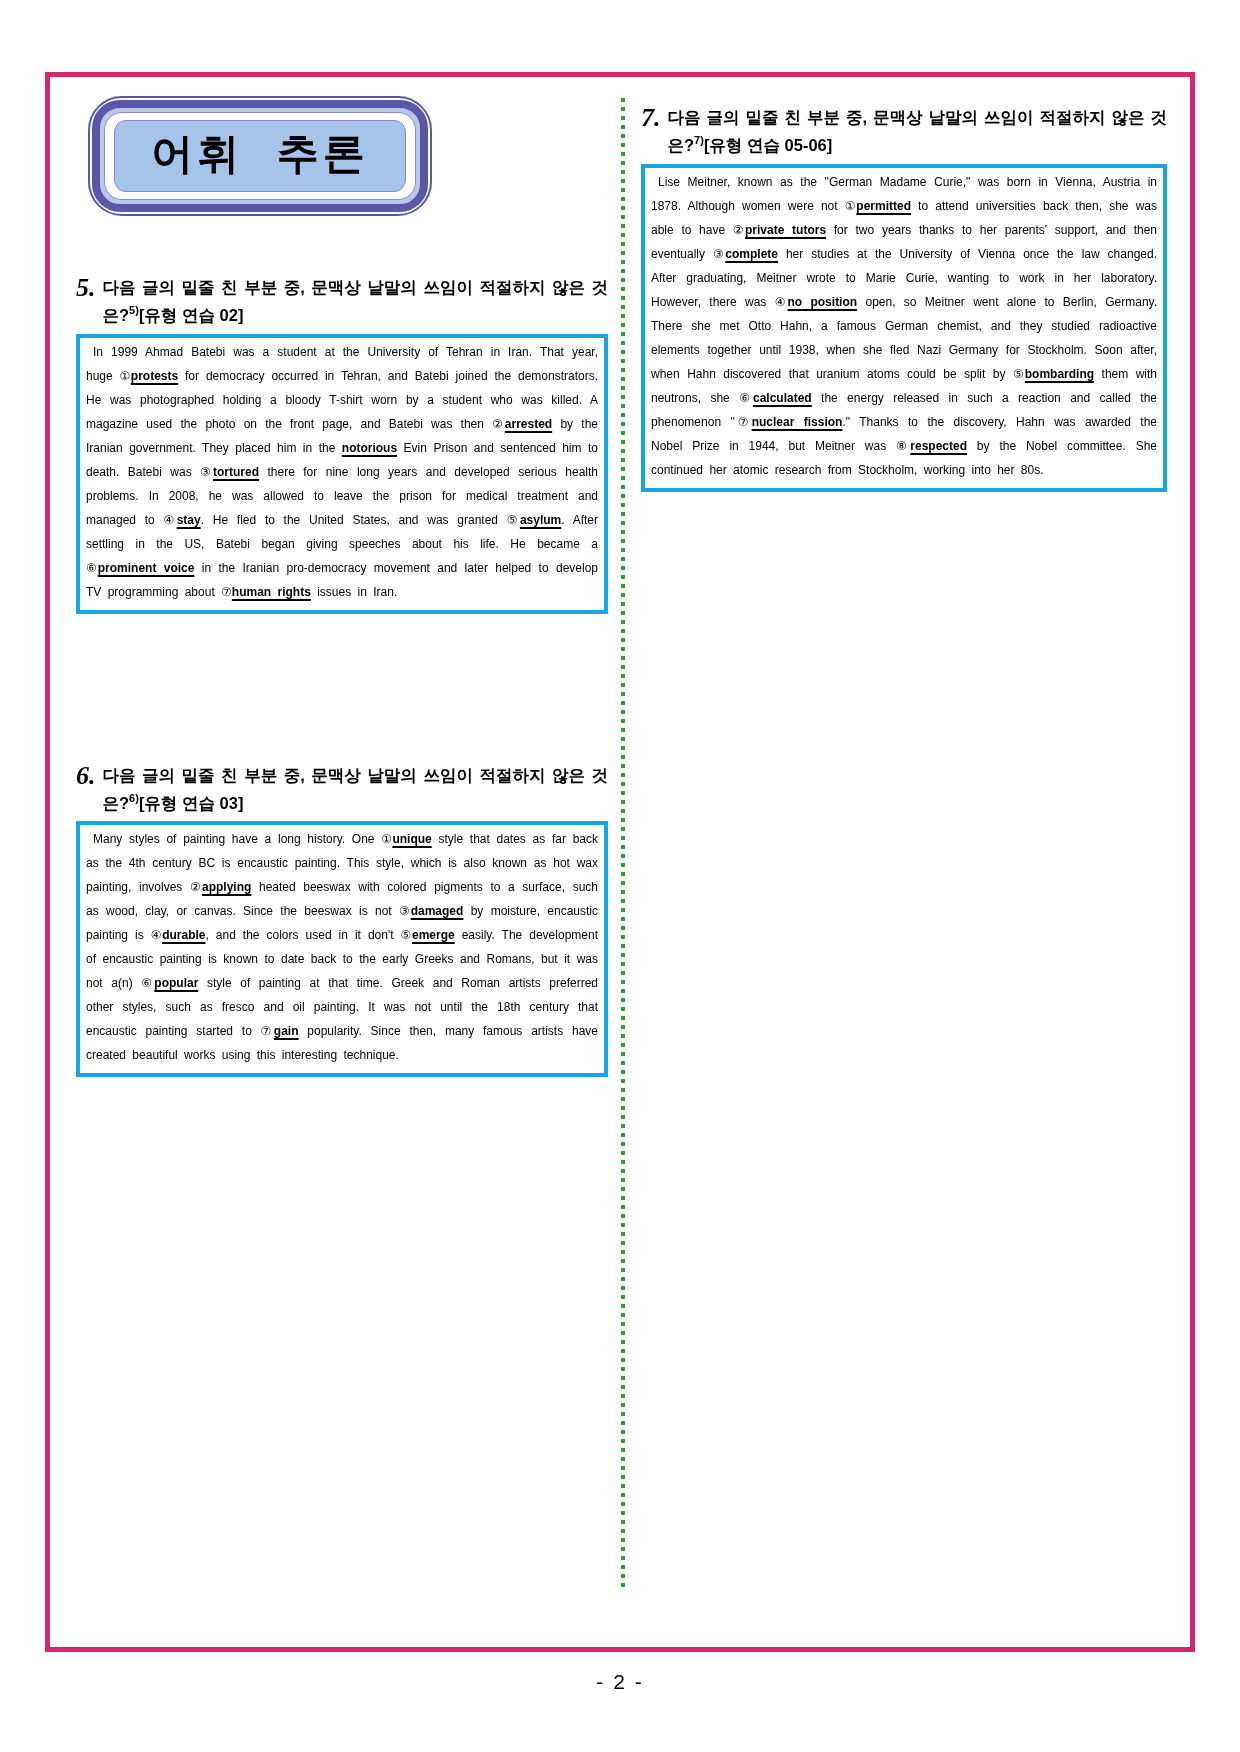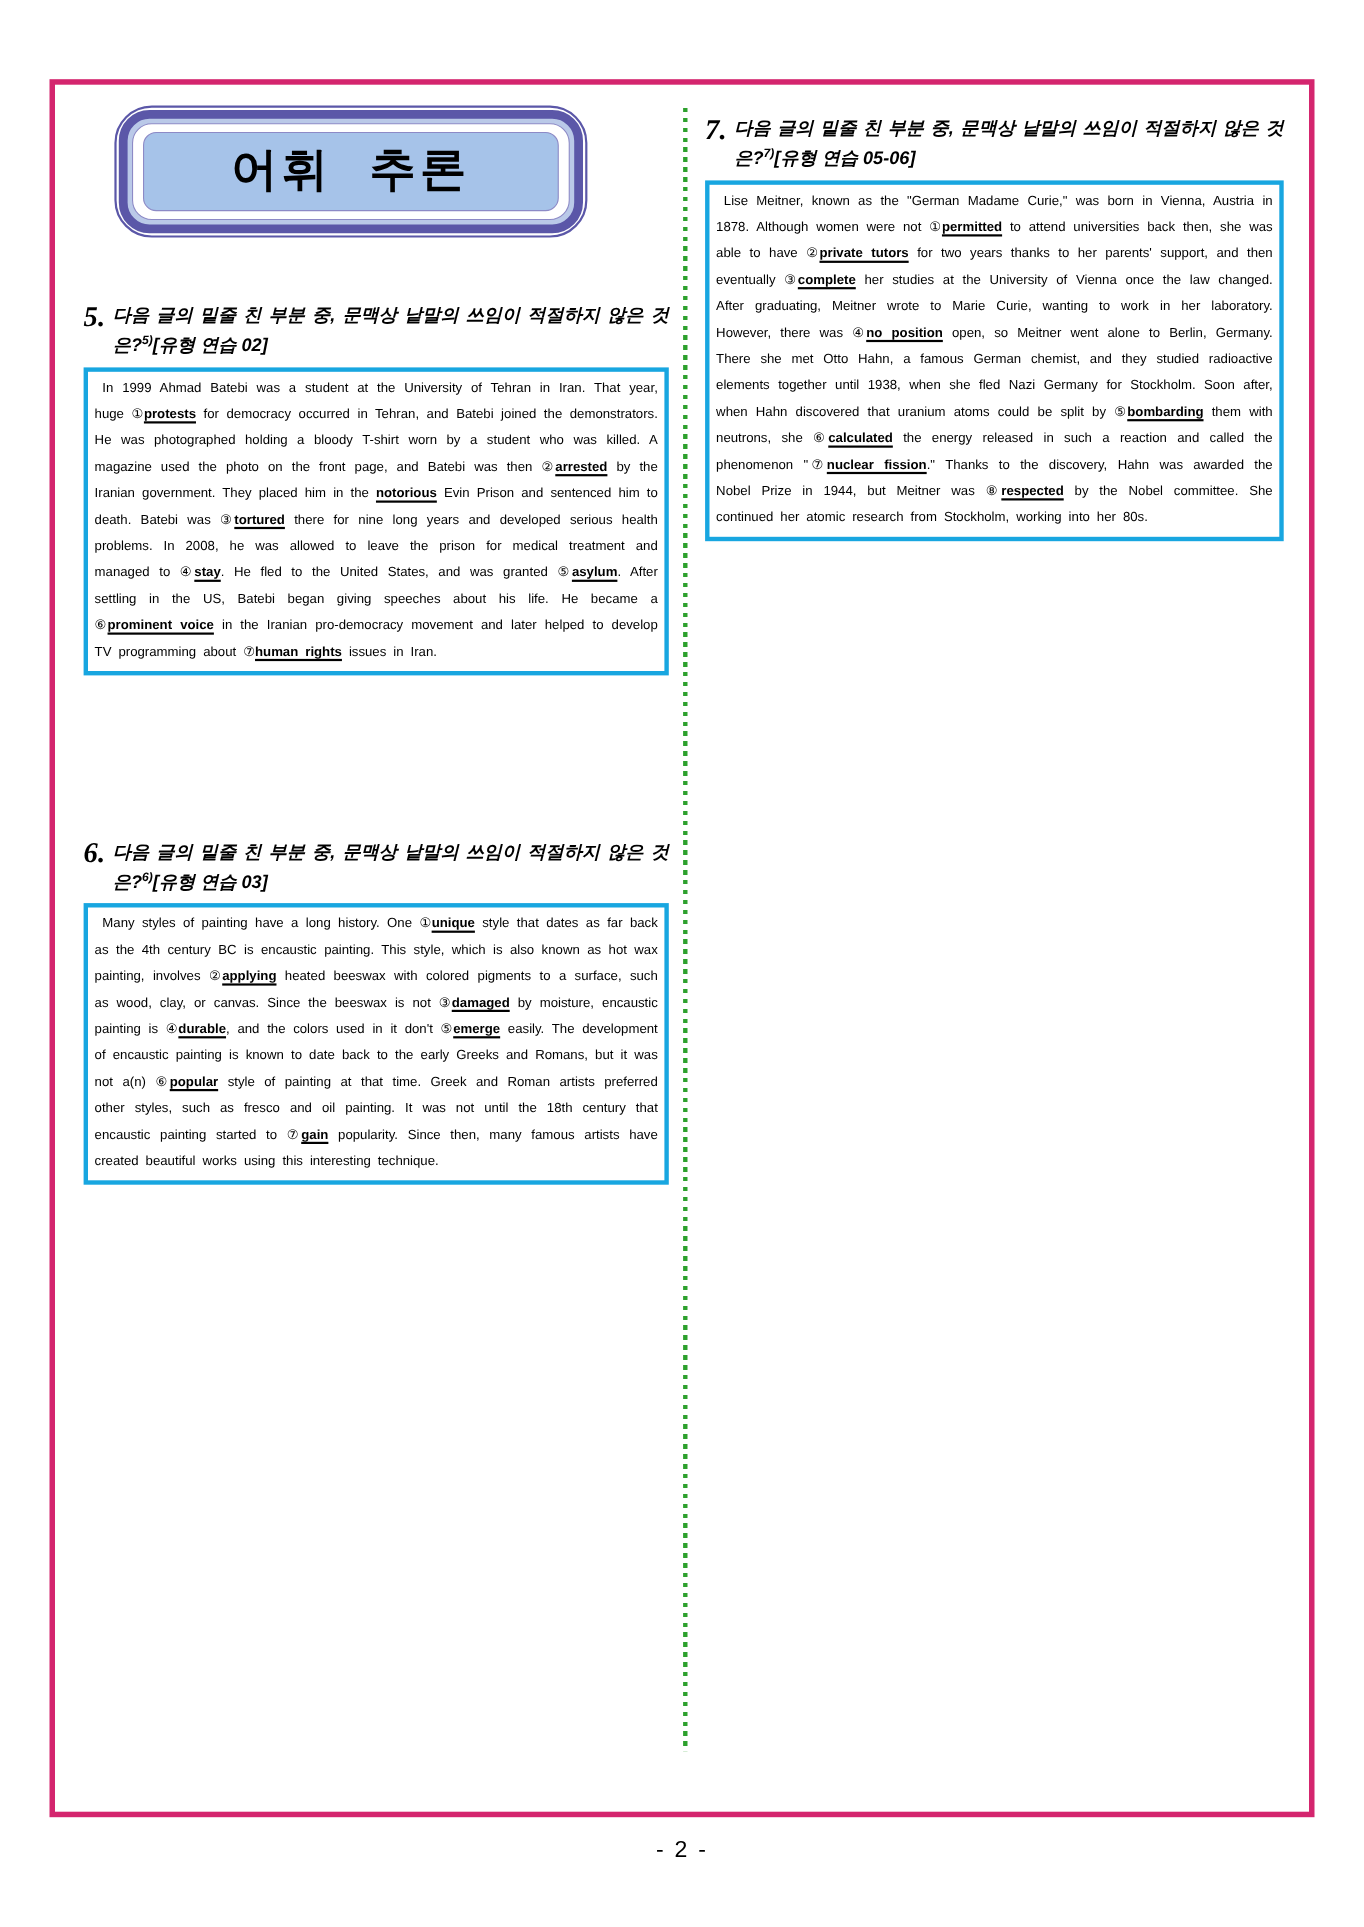--- a/index.html
+++ b/index.html
@@ -14,42 +14,42 @@
   }
   .col-divider {
     position:absolute; left:621px; top:98px; width:4px; height:1494px;
     background-image:repeating-linear-gradient(to bottom, #2da02d 0 4px, transparent 4px 9px);
   }
   .col { position:absolute; top:96px; }
   .col-left  { left:76px;  width:532px; }
   .col-right { left:641px; width:526px; }
 
   
-  .title-outer { margin-left:28px; width:430px; border:2px solid #5b57a8; border-radius:34px; padding:2px; }
+  .title-outer { margin-left:12px; width:344px; border:2px solid #5b57a8; border-radius:34px; padding:2px; }
   .title-band  { border:8px solid #5b57a8; border-radius:28px; background:#bac9e8; padding:4px; }
   .title-white { background:#ffffff; border:1px solid #8d8ac6; border-radius:18px; padding:7px 9px; }
   .title-fill  {
     background:#a6c3e9; border:1px solid #8d8ac6; border-radius:12px;
     text-align:center; font-size:42px; font-weight:bold;
     letter-spacing:4px; word-spacing:18px; padding:5px 0 9px 0;
   }
 
   
   .question { }
   .q5 { margin-top:60px; }
   .q6 { margin-top:150px; }
   .q7 { margin-top:10px; }
   .q-head { display:flex; align-items:flex-start; margin-bottom:7px; }
   .q-num {
     font-family:"Liberation Serif", serif; font-style:italic; font-weight:bold;
     font-size:26px; line-height:23px; margin-right:7px; white-space:nowrap;
   }
   .q-prompt {
     flex:1; font-weight:bold; font-size:16.5px; line-height:23px;
-    text-align:justify; word-break:break-all;font-style:italic;
+    text-align:justify; word-break:break-all;
   }
   .q-prompt sup { font-size:11px; font-weight:bold; }
 
   
   .pbox { border:4px solid #18a6e0; padding:2px 6px 6px 6px; background:#fff; }
   .passage {
     margin:0; font-size:12px; line-height:24px; text-align:justify;
     text-indent:7px; word-spacing:3px;
   }
   .passage .kw {

